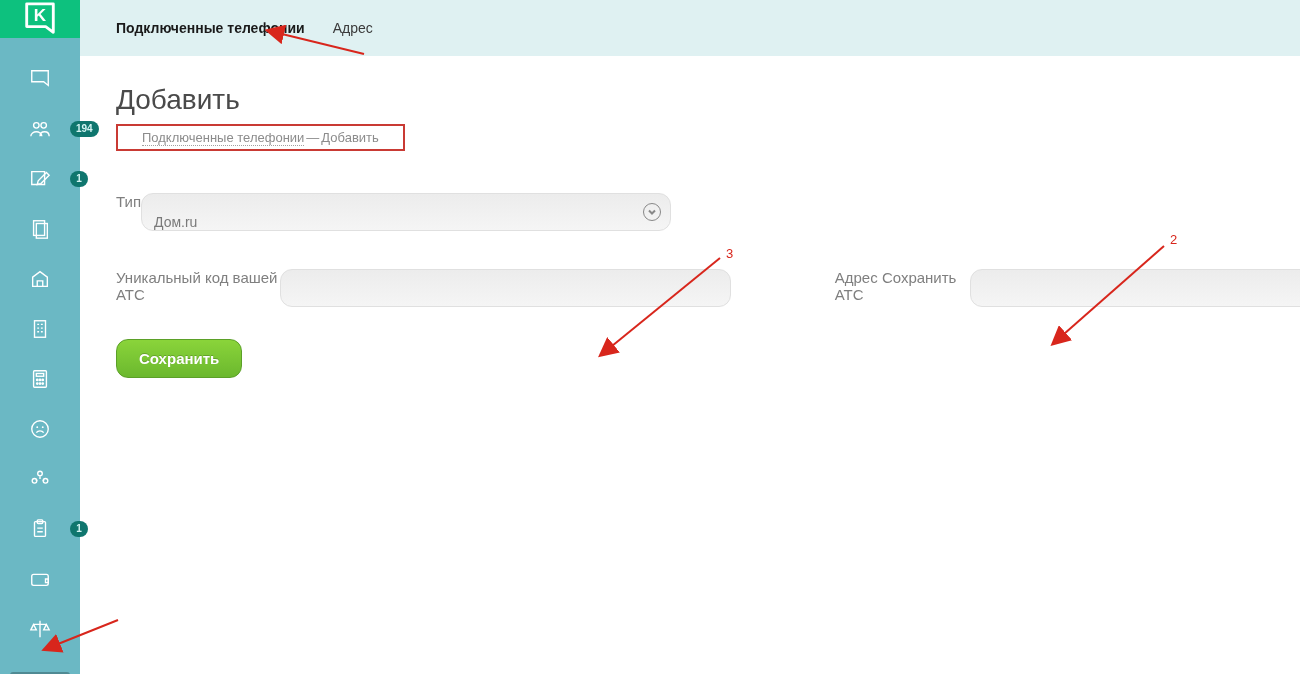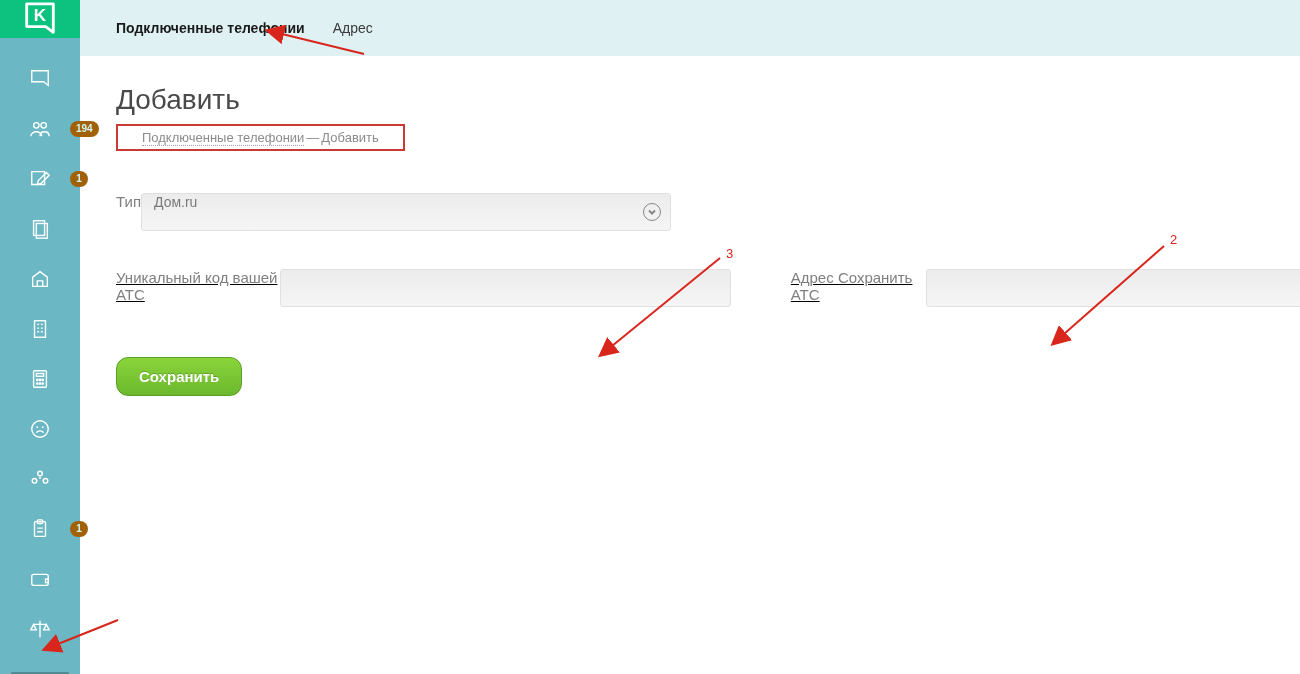--- a/index.html
+++ b/index.html
@@ -36,21 +36,21 @@
     .nav-item svg { width: 22px; height: 22px; stroke: #fff; fill: none; stroke-width: 1.5; }
     .nav-item.active-bg {
       background: rgba(0,0,0,0.25);
       border-radius: 3px;
       width: 60px; height: 40px;
       margin-top: 6px;
     }
     .badge {
       position: absolute;
       left: 60px;
-      background: #a16207;
+      background: #0f766e;
       color: #d2f5f3;
       font-size: 10px;
       font-weight: bold;
       border-radius: 10px;
       padding: 2px 6px;
       line-height: 12px;
       min-width: 18px;
       text-align: center;
     }
     
@@ -77,33 +77,33 @@
       display: inline-block;
       border: 2px solid #c93a34;
       padding: 4px 24px;
       font-size: 13px;
       margin-bottom: 42px;
     }
     .bc-link { color: #8c8c8c; border-bottom: 1px dotted #a0a0a0; cursor: pointer; }
     .bc-sep { color: #8c8c8c; margin: 0 2px; }
     .bc-current { color: #8c8c8c; }
     
-    .form-row { display: flex; gap: 60px; margin-bottom: 32px; text-decoration: underline; }
+    .form-row { display: flex; gap: 104px; margin-bottom: 14px; }
     .form-group { display: flex; flex-direction: row; }
     .form-label { font-size: 15px; color: #7f7f7f; margin-bottom: 10px; }
     
     .select-wrap { position: relative; width: 530px; }
     .select-input, .text-input {
       height: 38px;
       background: linear-gradient(#ececec, #f5f5f5);
       border: 1px solid #e0e0e0;
-      border-radius: 3px;
+      border-radius: 12px;
       padding: 0 12px;
       font-size: 14px; color: #7a7a7a;
-      display: flex; align-items: flex-start;
+      display: flex; align-items: flex-end;
     }
     .select-chev {
       position: absolute; right: 10px; top: 50%; transform: translateY(-50%);
       width: 18px; height: 18px; border: 1.5px solid #888; border-radius: 50%;
       display: flex; align-items: center; justify-content: center;
     }
     .select-chev svg { width: 10px; height: 10px; stroke: #888; fill: none; stroke-width: 2; }
     
     .text-input { width: 530px; }
     .text-input.wide { width: 1165px; }

